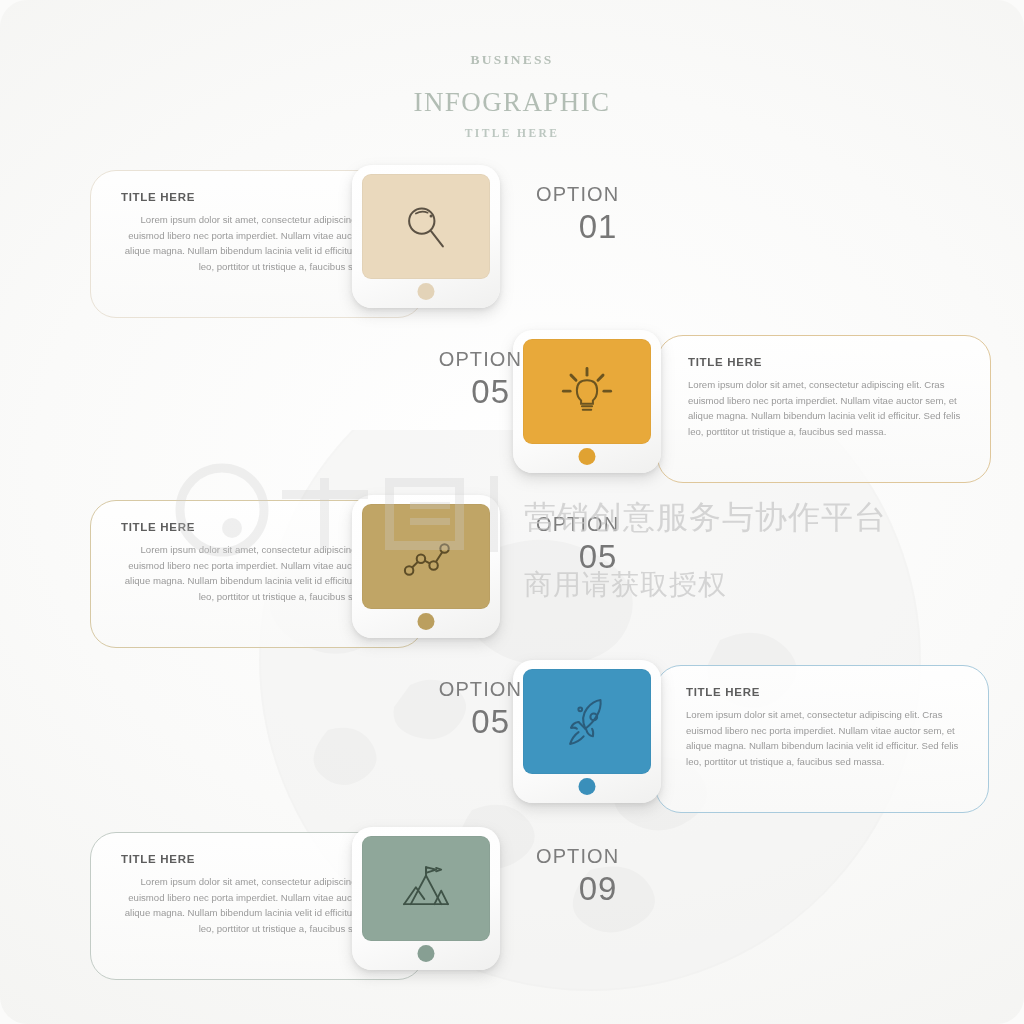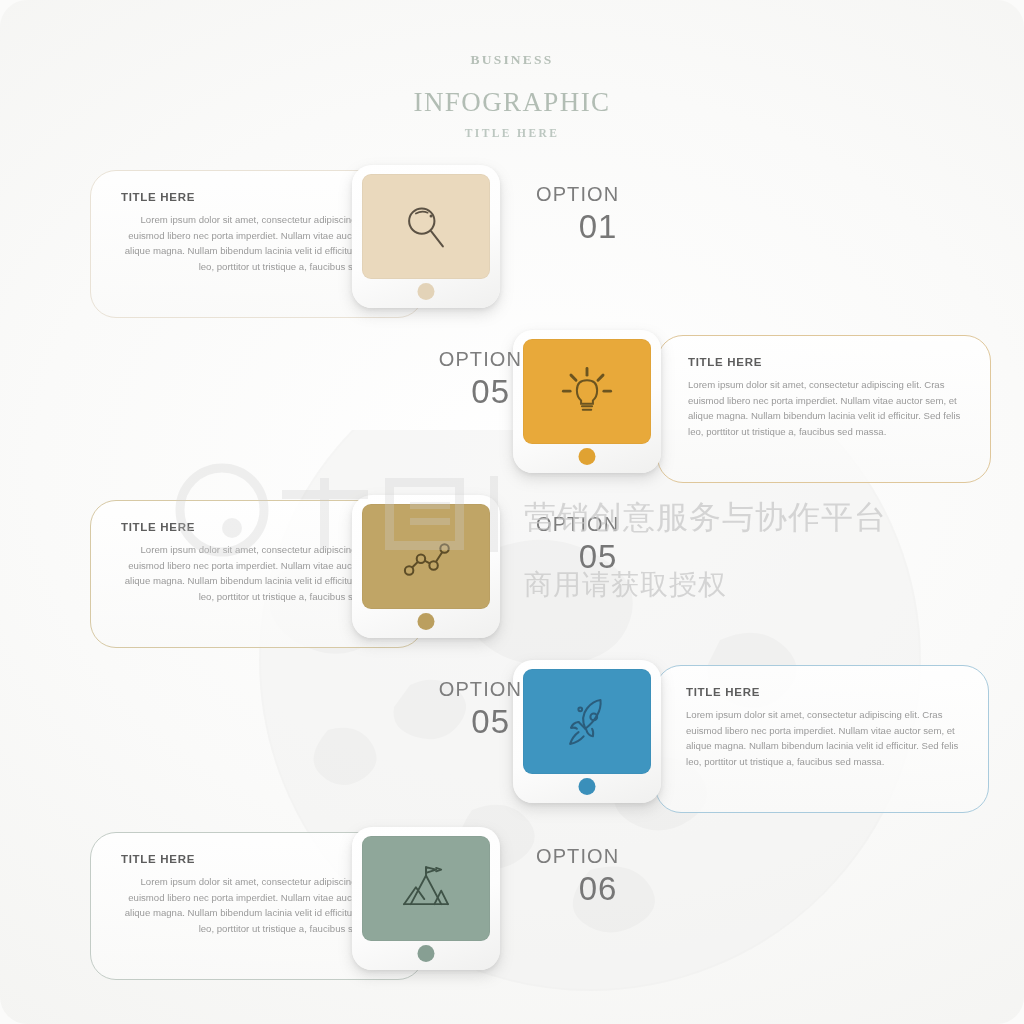--- a/index.html
+++ b/index.html
@@ -348,21 +348,21 @@
           <line x1="6" y1="50" x2="58" y2="50"></line>
           <line x1="32" y1="16" x2="32" y2="6"></line>
           <path d="M32 6 l12 3 l-12 4 z"></path>
           <path d="M44 7 l6 2 l-6 2"></path>
         </svg>
       </div>
       <div class="dot" id="d5" style="background: rgb(135, 159, 147);"></div>
     </div>
     <div class="option right">
       <div class="o-word">OPTION</div>
-      <div class="o-num">06</div>
+      <div class="o-num">09</div>
     </div>
   </div>
 
   <div class="wm">
     <div class="wm-logo">
       <svg viewBox="0 0 400 96" xmlns="http://www.w3.org/2000/svg">
         <g fill="none" stroke="#cfcfcf" stroke-width="9">
           <circle cx="52" cy="48" r="42"></circle>
         </g>
         <circle cx="62" cy="66" r="10" fill="#cfcfcf"></circle>

